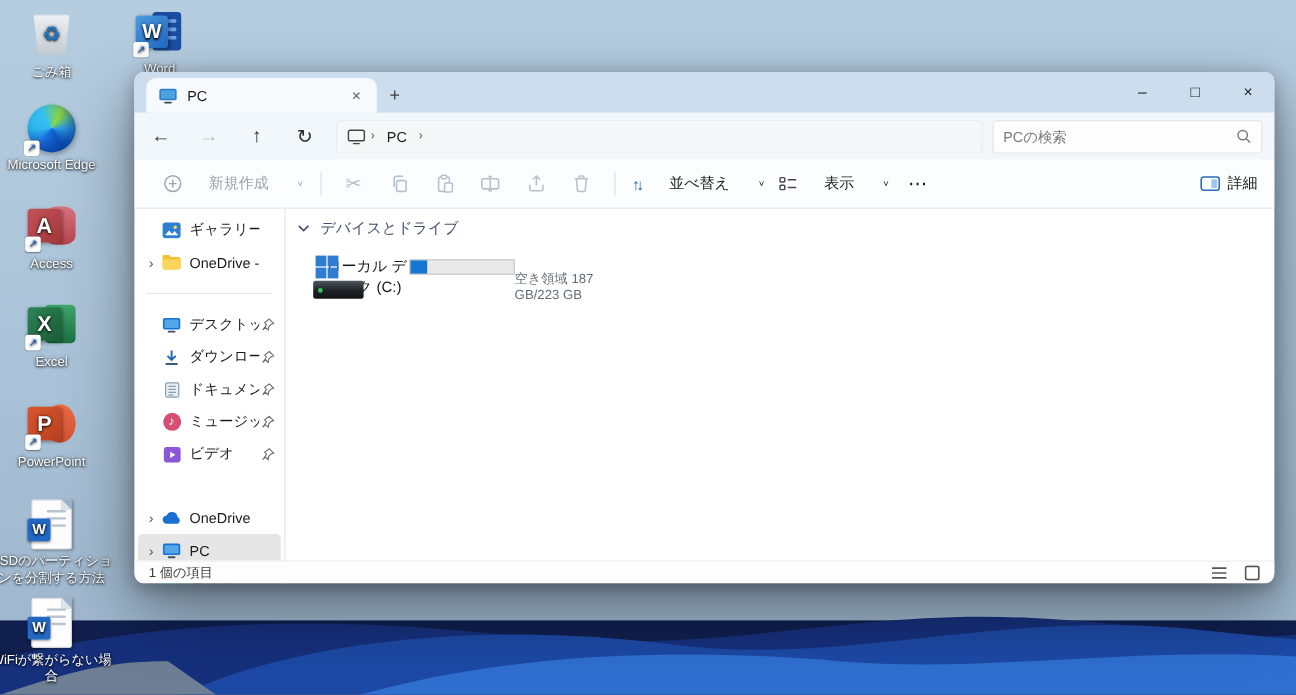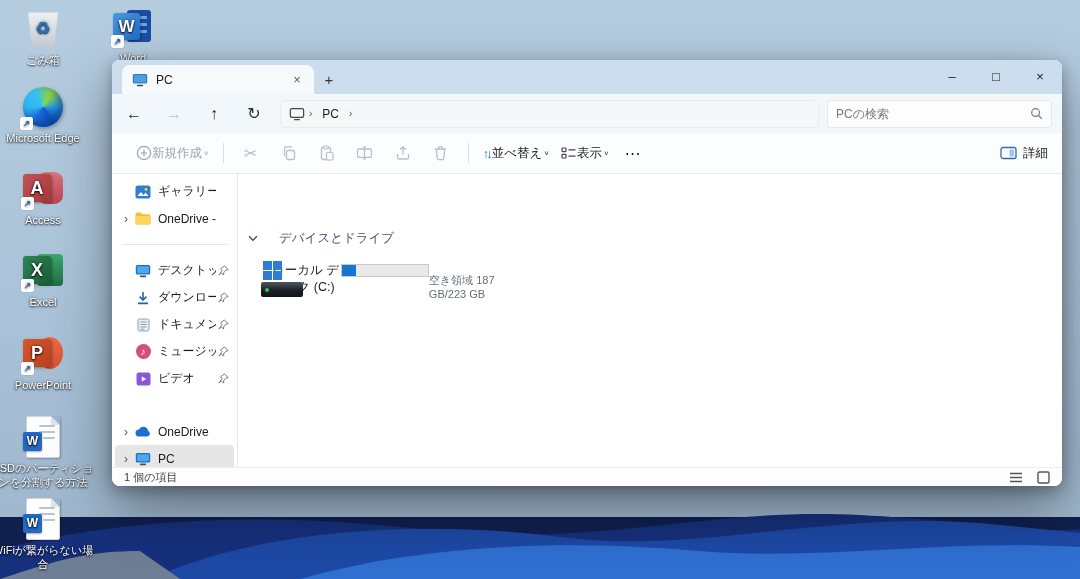--- a/index.html
+++ b/index.html
@@ -60,42 +60,42 @@
   .addr { flex:1; height:28px; background:#f6f7f8; border:1px solid #e9edf0; border-radius:4px; margin:0 8px 0 6px;
           display:flex; align-items:center; padding:0 8px; gap:2px; }
   .crumb { padding:2px 6px; border-radius:3px; font-size:12px; }
   .crumb-sep { color:#555; font-size:10px; padding:0 2px; }
   .search { width:225px; height:28px; background:#fdfdfe; border:1px solid #e3e7ea; border-radius:4px; display:flex;
             align-items:center; padding:0 8px; }
   .search input { border:none; outline:none; background:transparent; flex:1; font-size:12px; color:#1b1b1b;
                   font-family:"Liberation Sans","DejaVu Sans",sans-serif; }
   .search input::placeholder { color:#7a7a7a; }
   .toolbar { height:41px; background:#fbfdfe; border-bottom:1px solid #e8e8e8; display:flex; align-items:center; padding:0 14px 0 18px; }
-  .tbtn { display:flex; align-items:center; gap:0; padding:0 6px; height:32px; border-radius:4px; font-size:12.5px; }
+  .tbtn { display:flex; align-items:center; gap:22px; padding:0 6px; height:32px; border-radius:4px; font-size:12.5px; }
   .tbtn.disabled { color:#98a5b2; }
   .ticon { width:38px; height:32px; display:flex; align-items:center; justify-content:center; color:#b4c0cc; font-size:16px; }
   .tsep { width:1px; height:20px; background:#dcdfe2; margin:0 8px; }
   .caret { font-size:8px; color:inherit; margin-left:2px; }
   .sorticon { font-size:13px; letter-spacing:-3px; color:#1f66b0; margin-right:2px; }
   .details-btn { margin-left:auto; display:flex; align-items:center; gap:6px; font-size:12.5px;padding-left:19px; }
   .morebtn { font-size:16px; padding:0 10px; }
 
   .wbody { display:flex; height:385px; }
   .sidebar { width:126px; border-right:1px solid #e7e7e7; padding-top:4px; overflow:hidden; }
   .srow { display:flex; align-items:center; height:27px; margin:0 3px; padding:0 4px 0 4px; border-radius:4px; font-size:12px; }
   .srow.sel { background:#e6e6e7; }
   .chev { width:14px; display:flex; align-items:center; justify-content:center; color:#555; }
   .sicon { width:20px; display:flex; align-items:center; justify-content:center; margin-right:5px; }
   .slabel { flex:1; white-space:nowrap; overflow:hidden; font-size:12px; }
   .pin { width:14px; color:#6e6e6e; display:flex; align-items:center; justify-content:center; }
   .ssep { height:1px; background:#e6e6e6; margin:12px 10px; }
   .sgap { height:26px; }
 
   .content { flex:1; padding:6px 0 0 10px; }
-  .grouphdr { display:flex; align-items:center; gap:21px; color:#44506b; font-size:12.5px; padding:2px 0;margin-top:48px; }
+  .grouphdr { display:flex; align-items:center; gap:9px; color:#44506b; font-size:12.5px; padding:2px 0; }
   .drive { display:flex; gap:9px; margin:9px 0 0 10px; width:240px; padding:3px; border-radius:4px; }
   .drive-icon { position:relative; width:46px; height:38px; }
   .winlogo { position:absolute; left:2px; top:0; display:grid; grid-template-columns:9px 9px; grid-template-rows:9px 9px; gap:1px; }
   .winlogo span { background:#2f7cd3; }
   .hdd { position:absolute; left:0; bottom:2px; width:42px; height:15px; border-radius:2px;
          background:linear-gradient(180deg,#51575e,#1d2125 55%,#121417); }
   .hdd::before { content:""; position:absolute; left:4px; top:6px; width:4px; height:4px; border-radius:50%; background:#39c15a; }
   .drive-meta { display:flex; }
   .drive-name { font-size:12.5px; margin-top:1px; }
   .pbar { width:165px; height:13px; border:1px solid #c9c9c9; background:#e9e9e9; margin:3px 0 2px; }

